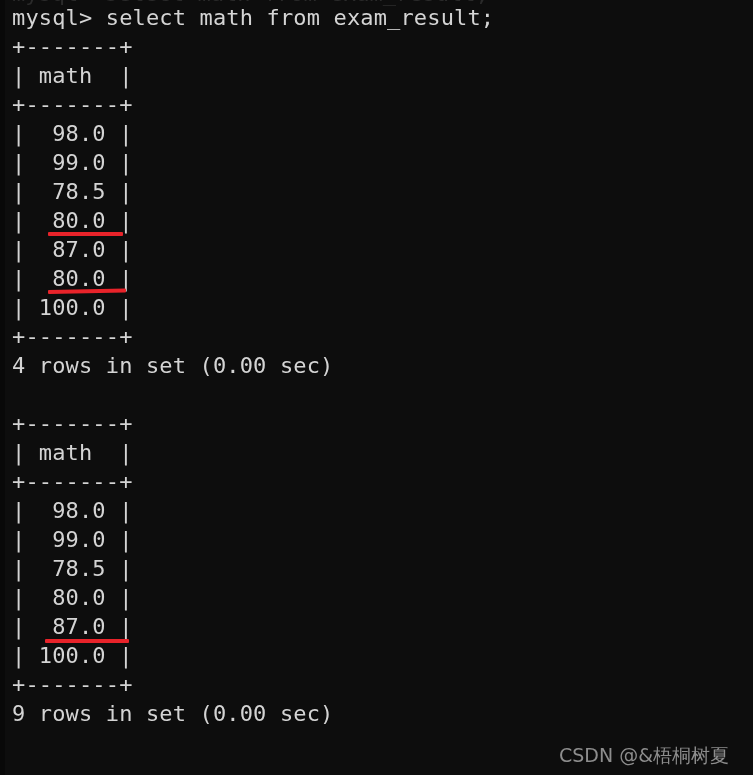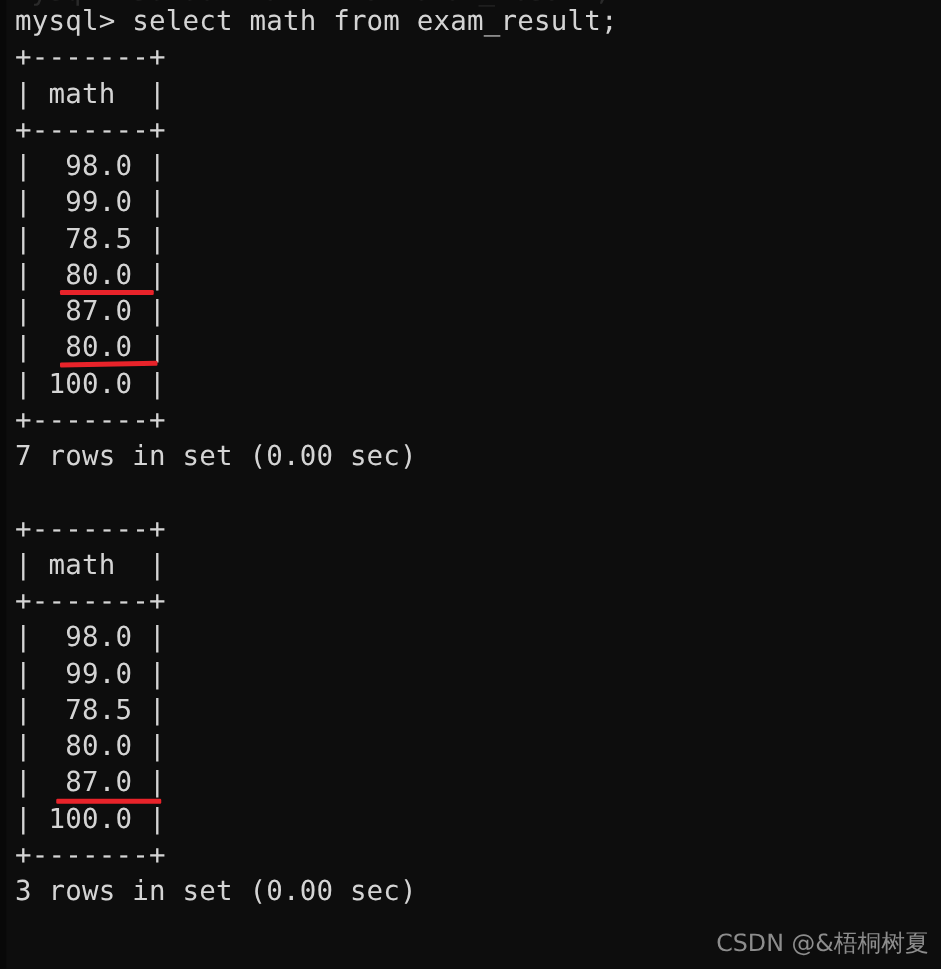--- a/index.html
+++ b/index.html
@@ -87,21 +87,21 @@
   }
   #underline-3 {
     left: 45px;
     top: 639px;
     width: 84px;
     height: 4px;
   }
 
   #watermark {
     position: absolute;
-    right: 10px;
+    right: 24px;
     bottom: 8px;
     font-family: "DejaVu Sans", "Liberation Sans", sans-serif;
     font-size: 19px;
     line-height: 24px;
     color: #8d8d8d;
     white-space: pre;
   }
 </style>
 </head>
 <body>
@@ -119,35 +119,35 @@
     <div class="line">| math  |</div>
     <div class="line">+-------+</div>
     <div class="line">|  98.0 |</div>
     <div class="line">|  99.0 |</div>
     <div class="line">|  78.5 |</div>
     <div class="line">|  80.0 |</div>
     <div class="line">|  87.0 |</div>
     <div class="line">|  80.0 |</div>
     <div class="line">| 100.0 |</div>
     <div class="line">+-------+</div>
-    <div class="line">7 rows in set (0.00 sec)</div>
+    <div class="line">4 rows in set (0.00 sec)</div>
 
     <div class="line blank"> </div>
 
     <div class="line">+-------+</div>
     <div class="line">| math  |</div>
     <div class="line">+-------+</div>
     <div class="line">|  98.0 |</div>
     <div class="line">|  99.0 |</div>
     <div class="line">|  78.5 |</div>
     <div class="line">|  80.0 |</div>
     <div class="line">|  87.0 |</div>
     <div class="line">| 100.0 |</div>
     <div class="line">+-------+</div>
-    <div class="line">3 rows in set (0.00 sec)</div>
+    <div class="line">9 rows in set (0.00 sec)</div>
 
   </div>
 
   <div class="annotation" id="underline-1"></div>
   <div class="annotation" id="underline-2"></div>
   <div class="annotation" id="underline-3"></div>
 
   <div id="watermark">CSDN @&amp;梧桐树夏</div>
 
 </div>

